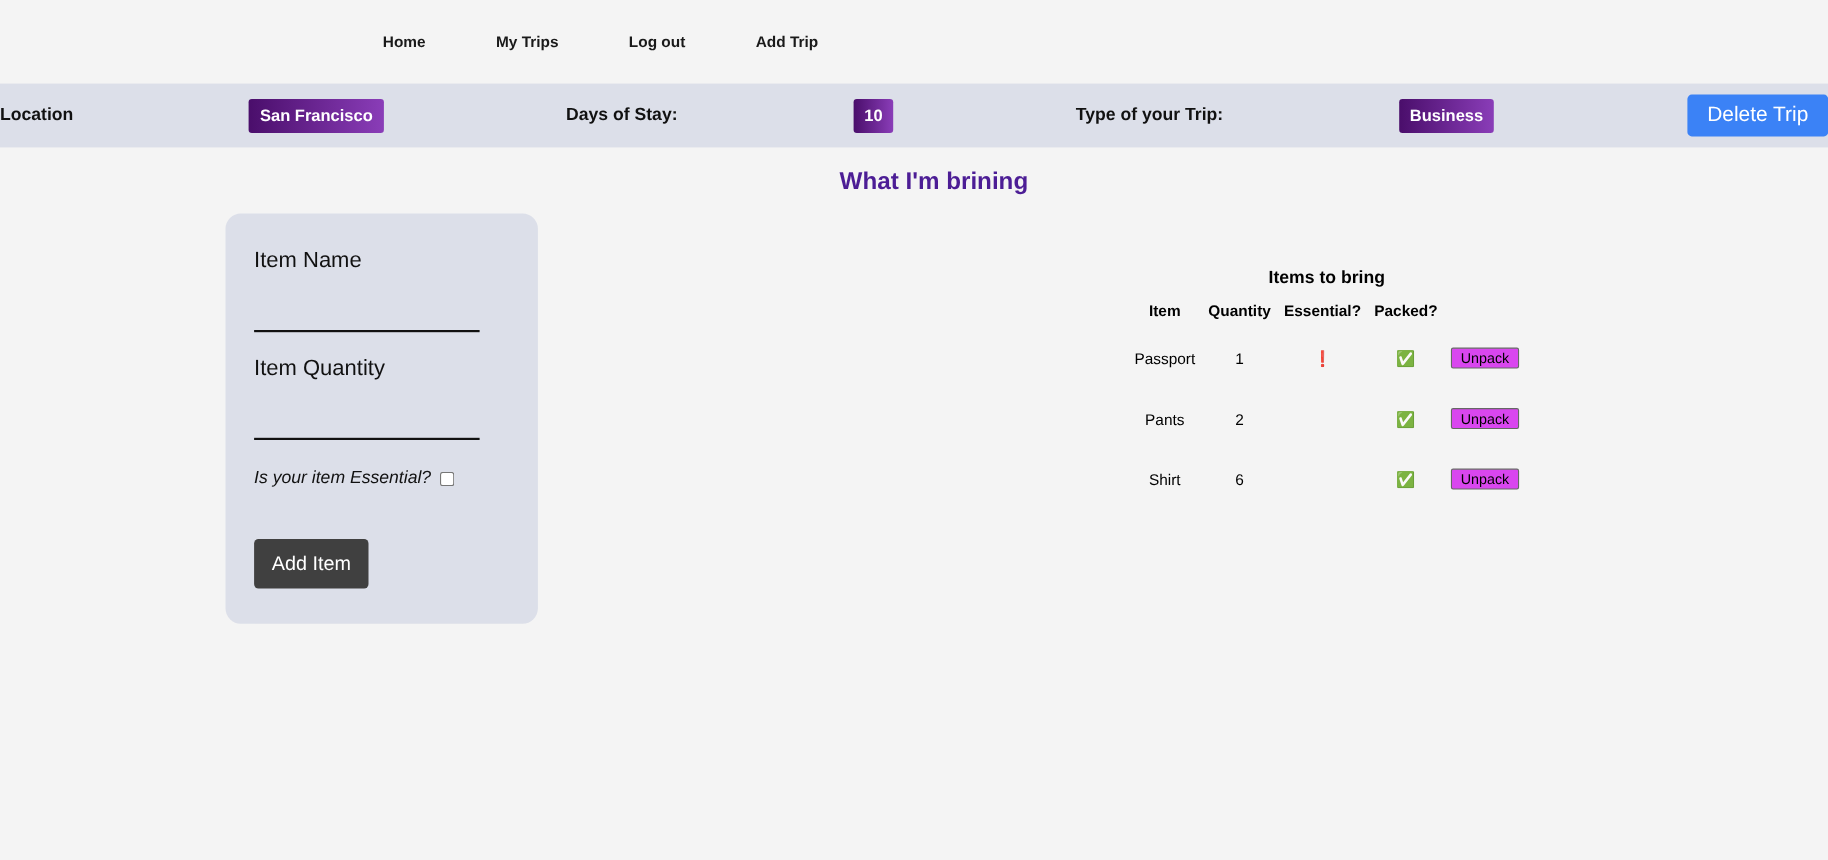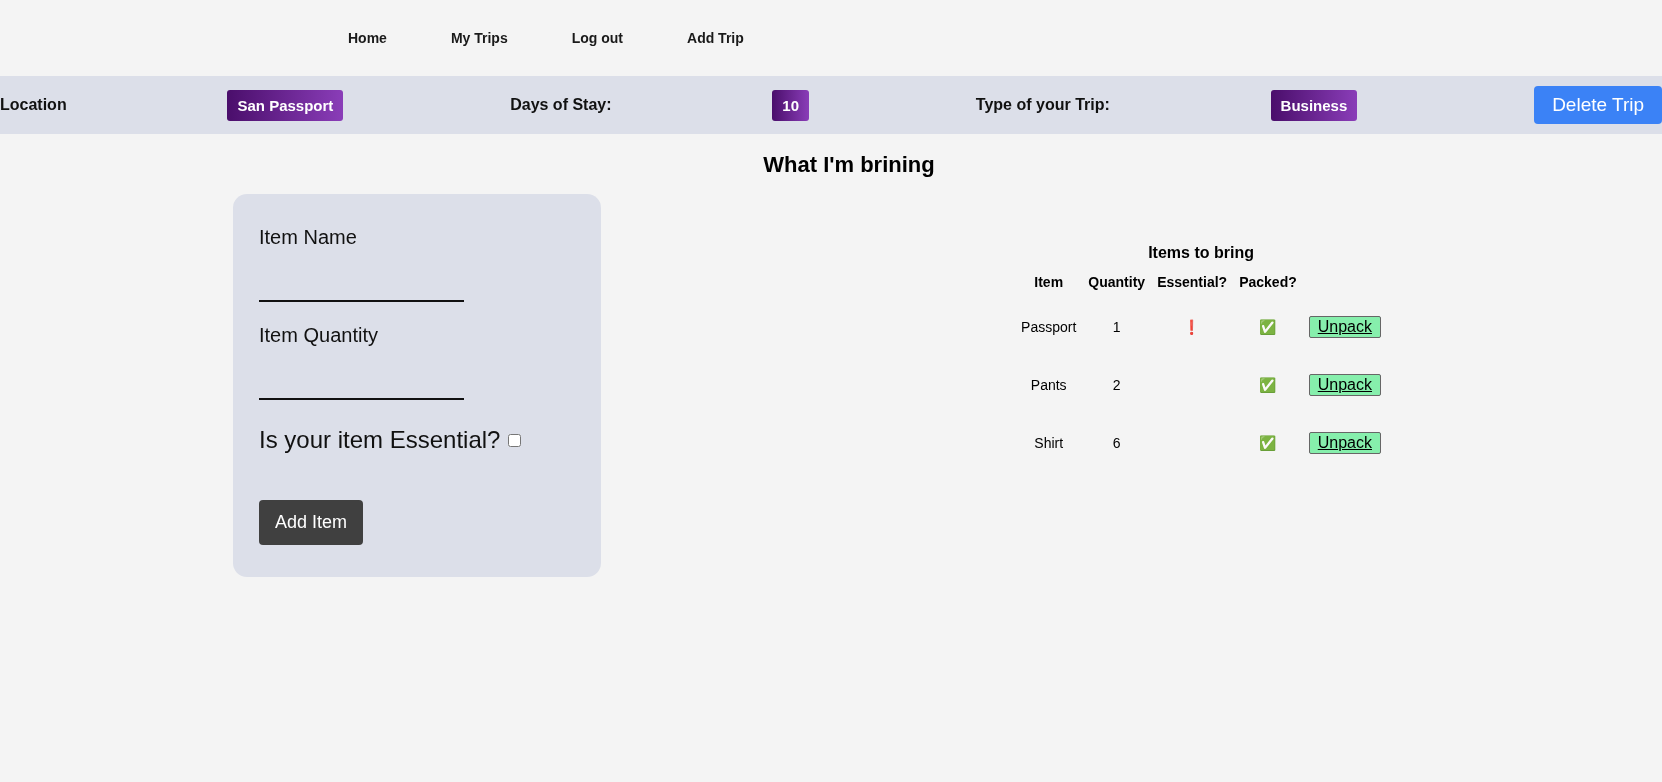--- a/index.html
+++ b/index.html
@@ -61,35 +61,34 @@
       border-radius: 4px;
       margin-left: 10px;
       cursor: pointer;
       font-family: inherit;
     }
     .page-title {
       text-align: center;
       margin-top: 18px;
       font-size: 22px;
       font-weight: bold;
-      color: #000000;
+      color: #4c1d95;
       margin-left: 36px;
     }
     .content-row {
       display: flex;
       align-items: flex-start;
       padding: 0 205px;
       margin-top: 16px;
     }
     .form-card {
       background-color: #dcdfe9;
       border-radius: 14px;
       padding: 32px 26px;
-      width: 368px;
-      margin-left: 28px;
+      width: 284px;
     }
     .form-label {
       font-size: 20px;
       color: #111;
       display: block;
     }
     .form-input {
       border: none;
       border-bottom: 2px solid #111;
       background: transparent;
@@ -103,21 +102,22 @@
     .form-label.q {
       margin-top: 22px;
     }
     .ess-row {
       margin-top: 26px;
       display: flex;
       align-items: center;
       gap: 8px;
     }
     .ess-row .form-label {
-      font-size: 24px;
+      font-size: 16px;
+      font-style: italic;
     }
     .add-item-btn {
       background-color: #404040;
       color: #fff;
       border: none;
       font-size: 18px;
       padding: 12px 16px;
       border-radius: 4px;
       margin-top: 46px;
       cursor: pointer;
@@ -143,43 +143,42 @@
       text-align: center;
       padding: 0 6px 8px 6px;
     }
     .items-table td {
       font-size: 14px;
       text-align: center;
       padding: 18px 6px;
       vertical-align: middle;
     }
     .unpack-btn {
-      font-size: 16px;
+      font-size: 13px;
       font-family: Arial, sans-serif;
       padding: 1px 8px;
       border: 1px solid #666;
       border-radius: 2px;
-      background: #86efac;
-      cursor: pointer;
-      text-decoration: underline;
+      background: #d946ef;
+      cursor: pointer;
     }
   </style>
 </head>
 <body>
 
 <nav class="nav">
   <div class="nav-item">Home</div>
   <div class="nav-item">My Trips</div>
   <div class="nav-item">Log out</div>
   <div class="nav-item">Add Trip</div>
 </nav>
 
 <div class="trip-bar">
   <span class="trip-label">Location</span>
-  <span class="trip-chip">San Passport</span>
+  <span class="trip-chip">San Francisco</span>
   <span class="trip-label">Days of Stay:</span>
   <span class="trip-chip">10</span>
   <span class="trip-label">Type of your Trip:</span>
   <span class="trip-chip">Business</span>
   <button class="delete-trip-btn">Delete Trip</button>
 </div>
 
 <h2 class="page-title">What I'm brining</h2>
 
 <div class="content-row">

